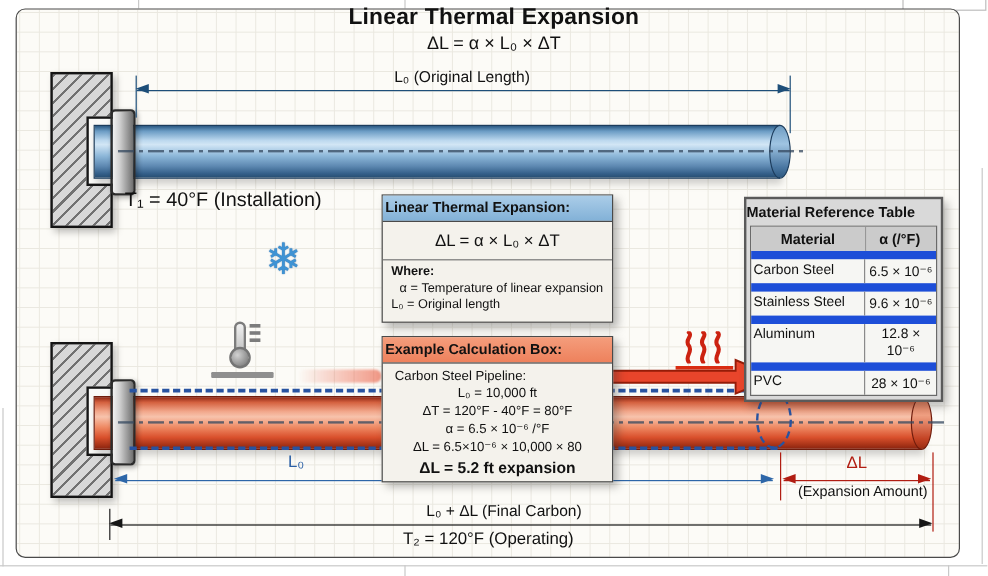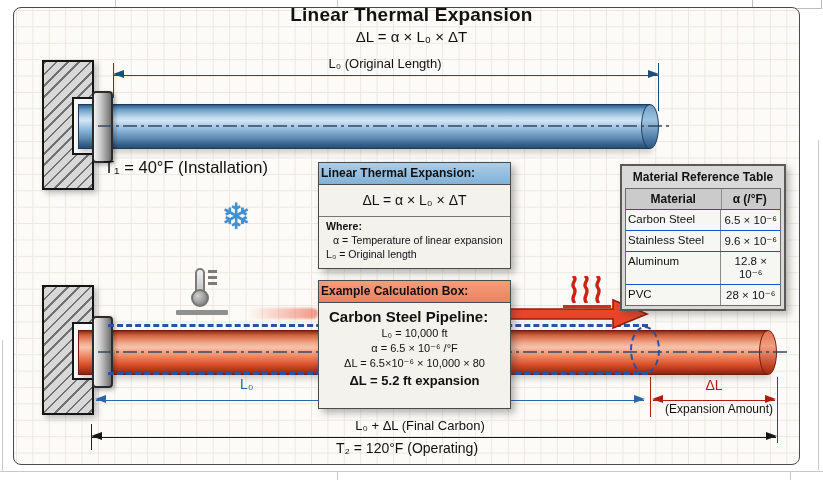--- a/index.html
+++ b/index.html
@@ -63,30 +63,30 @@
   .box { position:absolute; width:193px; border:1.6px solid #4a4a4a; background:#f4f2ec;
          box-shadow:4px 4px 7px rgba(50,50,50,.35); z-index:6; }
   .box-hdr { font-weight:bold; font-size:12px; padding:3px 2px 4px;
              border-bottom:1.6px solid #4a4a4a; }
   .hdr-blue   { background:linear-gradient(180deg,#abcde8,#82b1d7); }
   .hdr-orange { background:linear-gradient(180deg,#f49d7c,#ee815c); }
   .fx-formula { text-align:center; font-size:14px; padding:7px 0 8px; border-bottom:1.3px solid #777; }
   .fx-where { font-size:10.6px; padding:3px 4px 6px 7px; line-height:1.32; }
   .fx-where .w-bold { font-weight:bold; }
   .fx-where .ind { padding-left:7px; }
-  .ex-subject { font-weight:bold; font-size:15px; padding:5px 0 1px 10px; }
+  .ex-subject { font-weight:normal; font-size:11px; padding:5px 0 1px 10px; }
   .ex-line { text-align:center; font-size:11px; line-height:1.35; }
-  .ex-result { text-align:center; font-size:13px; font-weight:bold; padding:2px 0 20px; }
+  .ex-result { text-align:center; font-size:13px; font-weight:bold; padding:2px 0 4px; }
 
   
   .mat { position:absolute; left:620px; top:164px; width:166px; border:2px solid #5a5a5a;
          background:#d9d9d9; box-shadow:4px 4px 7px rgba(50,50,50,.3); z-index:6; }
-  .mat-title { text-align:center; font-weight:bold; font-size:12px; padding:4px 0; }
+  .mat-title { text-align:left; font-weight:bold; font-size:12px; padding:4px 0; }
   .mat-grid { border:1px solid #6a6a6a; margin:0 3px 3px; background:#f6f6f3; }
-  .mrow { display:flex; border-top:1px solid #1d4ed8; }
+  .mrow { display:flex; border-top:7px solid #1d4ed8; }
   .mrow:first-child { border-top:none; }
   .mc1 { width:98px; padding:3px 0 3px 2px; font-size:11.5px; border-right:1px solid #8a8a8a; }
   .mc2 { width:60px; padding:3px 2px; font-size:11.5px; text-align:center; }
   .mhead .mc1, .mhead .mc2 { font-weight:bold; font-size:12px; text-align:center; background:#cbcbcb; padding-left:0; }
 
   
   .snowflake { position:absolute; left:221px; top:196px; font-size:36px; color:#3f93d4;
                text-shadow:0 0 1px #1a5a9a; z-index:3; font-family:"DejaVu Sans",sans-serif; }
   .thermo { position:absolute; left:176px; top:268px; width:52px; height:47px; z-index:3; }
   .thermo .stem { position:absolute; left:19px; top:0; width:10px; height:27px; border:2px solid #7c7c7c;
@@ -202,20 +202,21 @@
 <div class="heat-bar" style="top:305px;"></div>
 <div class="heat-bar" style="top:309.5px;"></div>
 <svg class="flow-arrow" width="142" height="34" viewBox="0 0 142 34">
   <polygon points="0,12 105,12 105,3 139,17 105,31 105,22 0,22" fill="#e8452b" stroke="#951c08" stroke-width="1.6"></polygon>
 </svg>
 
 <div class="box" style="left:318px;top:280px;">
   <div class="box-hdr hdr-orange">Example Calculation Box:</div>
   <div class="ex-subject">Carbon Steel Pipeline:</div>
   <div class="ex-line">L₀ = 10,000 ft</div>
+  <div class="ex-line">ΔT = 120°F - 40°F = 80°F</div>
   <div class="ex-line">α = 6.5 × 10⁻⁶ /°F</div>
   <div class="ex-line">ΔL = 6.5×10⁻⁶ × 10,000 × 80</div>
   <div class="ex-result">ΔL = 5.2 ft expansion</div>
 </div>
 
 <div class="dim" style="--c:#2d66a8;left:96px;top:400px;width:548px;">
   <i class="ah l"></i>
   <i class="ah r"></i>
 </div>
 <div class="lbl" style="left:240px;top:376px;font-size:14px;color:#2a5fa5;">L₀</div>

